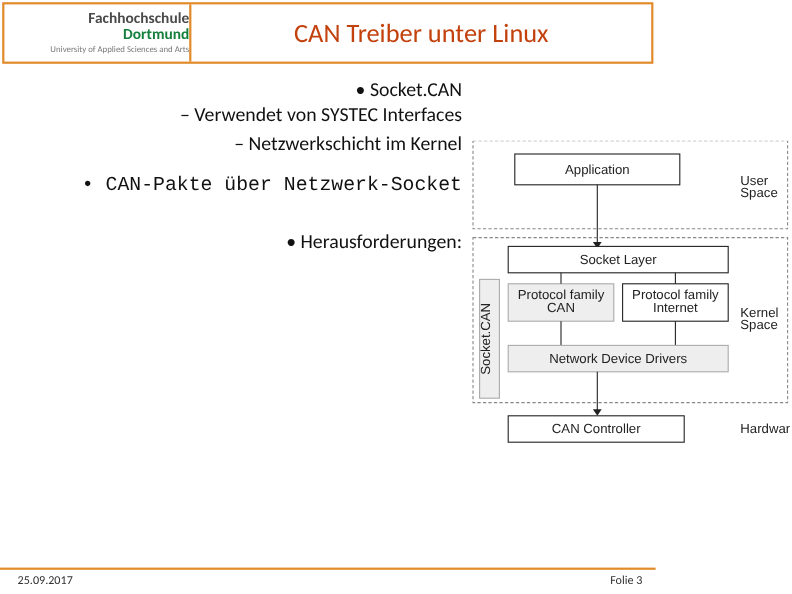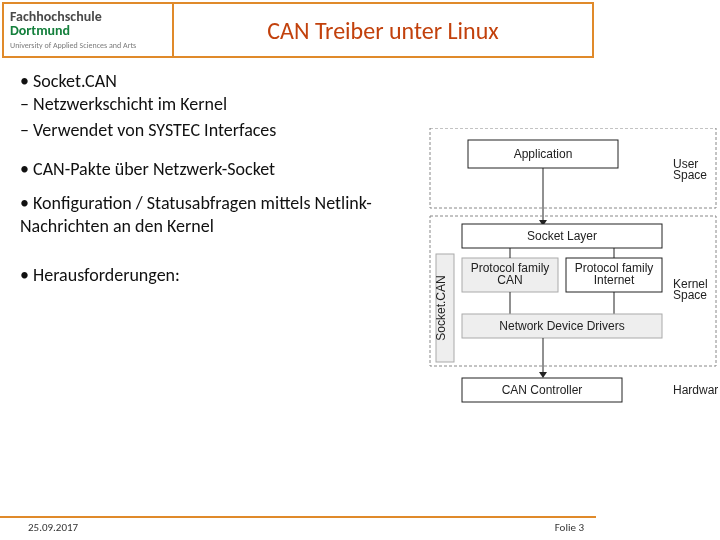--- a/index.html
+++ b/index.html
@@ -9,20 +9,21 @@
     height: 540px;
     font-family: Calibri, Arial, sans-serif;
     background: #fff;
     overflow: hidden;
   }
   .slide {
     position: relative;
     width: 596px;
     height: 540px;
     box-sizing: border-box;
+    text-align: right;
   }
   .header {
     position: absolute;
     top: 2px;
     left: 2px;
     right: 2px;
     height: 52px;
     border: 2px solid #e08a2a;
     display: flex;
     align-items: stretch;
@@ -83,21 +84,21 @@
     top: 128px;
     left: 428px;
     width: 290px;
     height: 280px;
     font-family: Liberation Sans, sans-serif;
   }
   .diagram svg { width: 100%; height: 100%; }
   .diagram text { font-size: 12px; fill: #222; }
   .footer {
     position: absolute;
-    left: 16px;
+    left: 4px;
     right: 0;
     bottom: 0;
     height: 22px;
     display: flex;
     justify-content: space-between;
     align-items: center;
     padding: 0 12px 4px 12px;
     box-sizing: border-box;
     font-size: 11px;
     color: #333;
@@ -124,28 +125,27 @@
       <div class="logo-sub">University of Applied Sciences and Arts</div>
     </div>
     <div class="title-cell">CAN Treiber unter Linux</div>
   </div>
 
   <div class="content">
     <ul>
       <li>
         <span>Socket.CAN</span>
         <ul class="sub">
+          <li><span>Verwendet von SYSTEC Interfaces</span></li>
           <li><span>Netzwerkschicht im Kernel</span></li>
-          <li><span>Verwendet von SYSTEC Interfaces</span></li>
         </ul>
       </li>
     </ul>
-    <ul style="margin-top:16px;">
+    <ul style="margin-top:16px;font-family:Liberation Mono, monospace;">
       <li><span>CAN-Pakte über Netzwerk-Socket</span></li>
-      <li><span>Konfiguration / Statusabfragen mittels Netlink-Nachrichten an den Kernel</span></li>
     </ul>
     <ul style="margin-top:26px;">
       <li>
         <span>Herausforderungen:</span>
       </li>
     </ul>
   </div>
 
   <div class="diagram">
     <svg viewBox="0 0 290 280">

